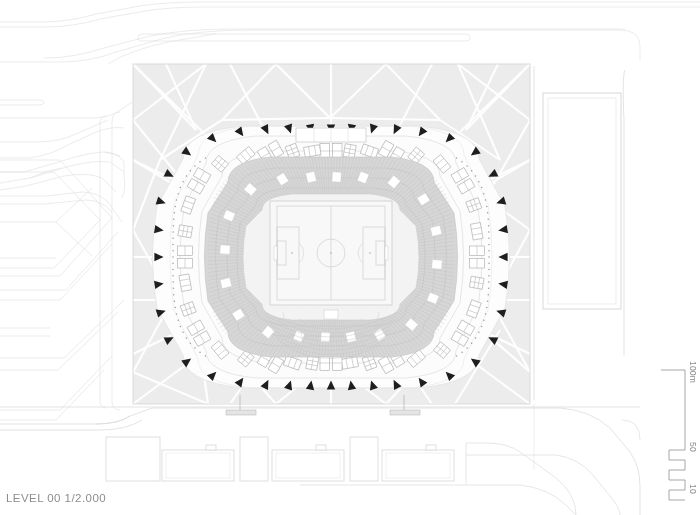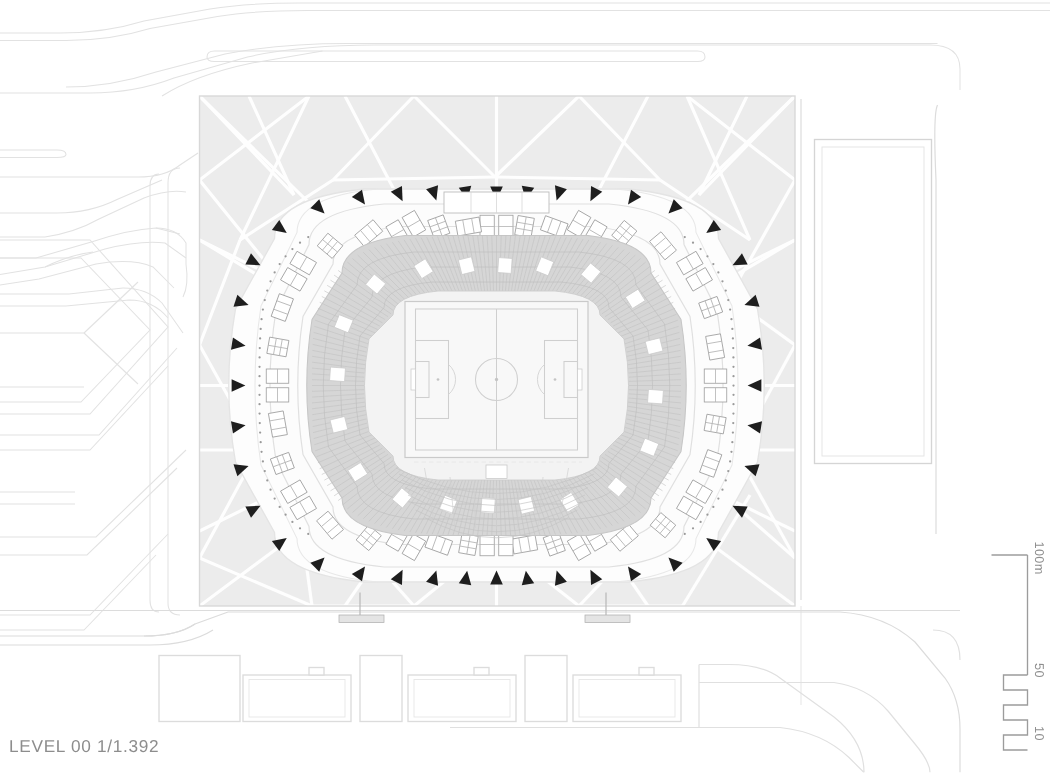--- a/index.html
+++ b/index.html
@@ -971,21 +971,21 @@
     <path d="M466,443 L486,443 Q508,443 520,452 L556,478 Q576,494 576,515"></path>
     <path d="M466,455 L556,455 Q578,458 592,474 L610,496 Q620,508 620,515"></path>
     <path d="M300,485 L466,485 L466,443"></path>
     <path d="M466,485 L520,485 Q548,488 566,505 L576,515"></path>
     <path d="M640,440 Q640,420 622,420"></path>
   </g>
   </g>
 </svg>
 </div>
 
-<div class="caption">LEVEL 00  1/1.392</div>
+<div class="caption">LEVEL 00  1/2.000</div>
 
 <div class="scalebar">
   <svg viewBox="0 0 45 155" width="45" height="155">
     <g fill="none" stroke="#9c9c9c" stroke-width="0.9">
       <path d="M6,12 L30,12"></path>
       <path d="M30,12 L30,92"></path>
       <path d="M30,92 L14,92 L14,102 L30,102 L30,112 L14,112 L14,122 L30,122
                L30,132 L14,132 L14,142 L30,142"></path>
     </g>
   </svg>

